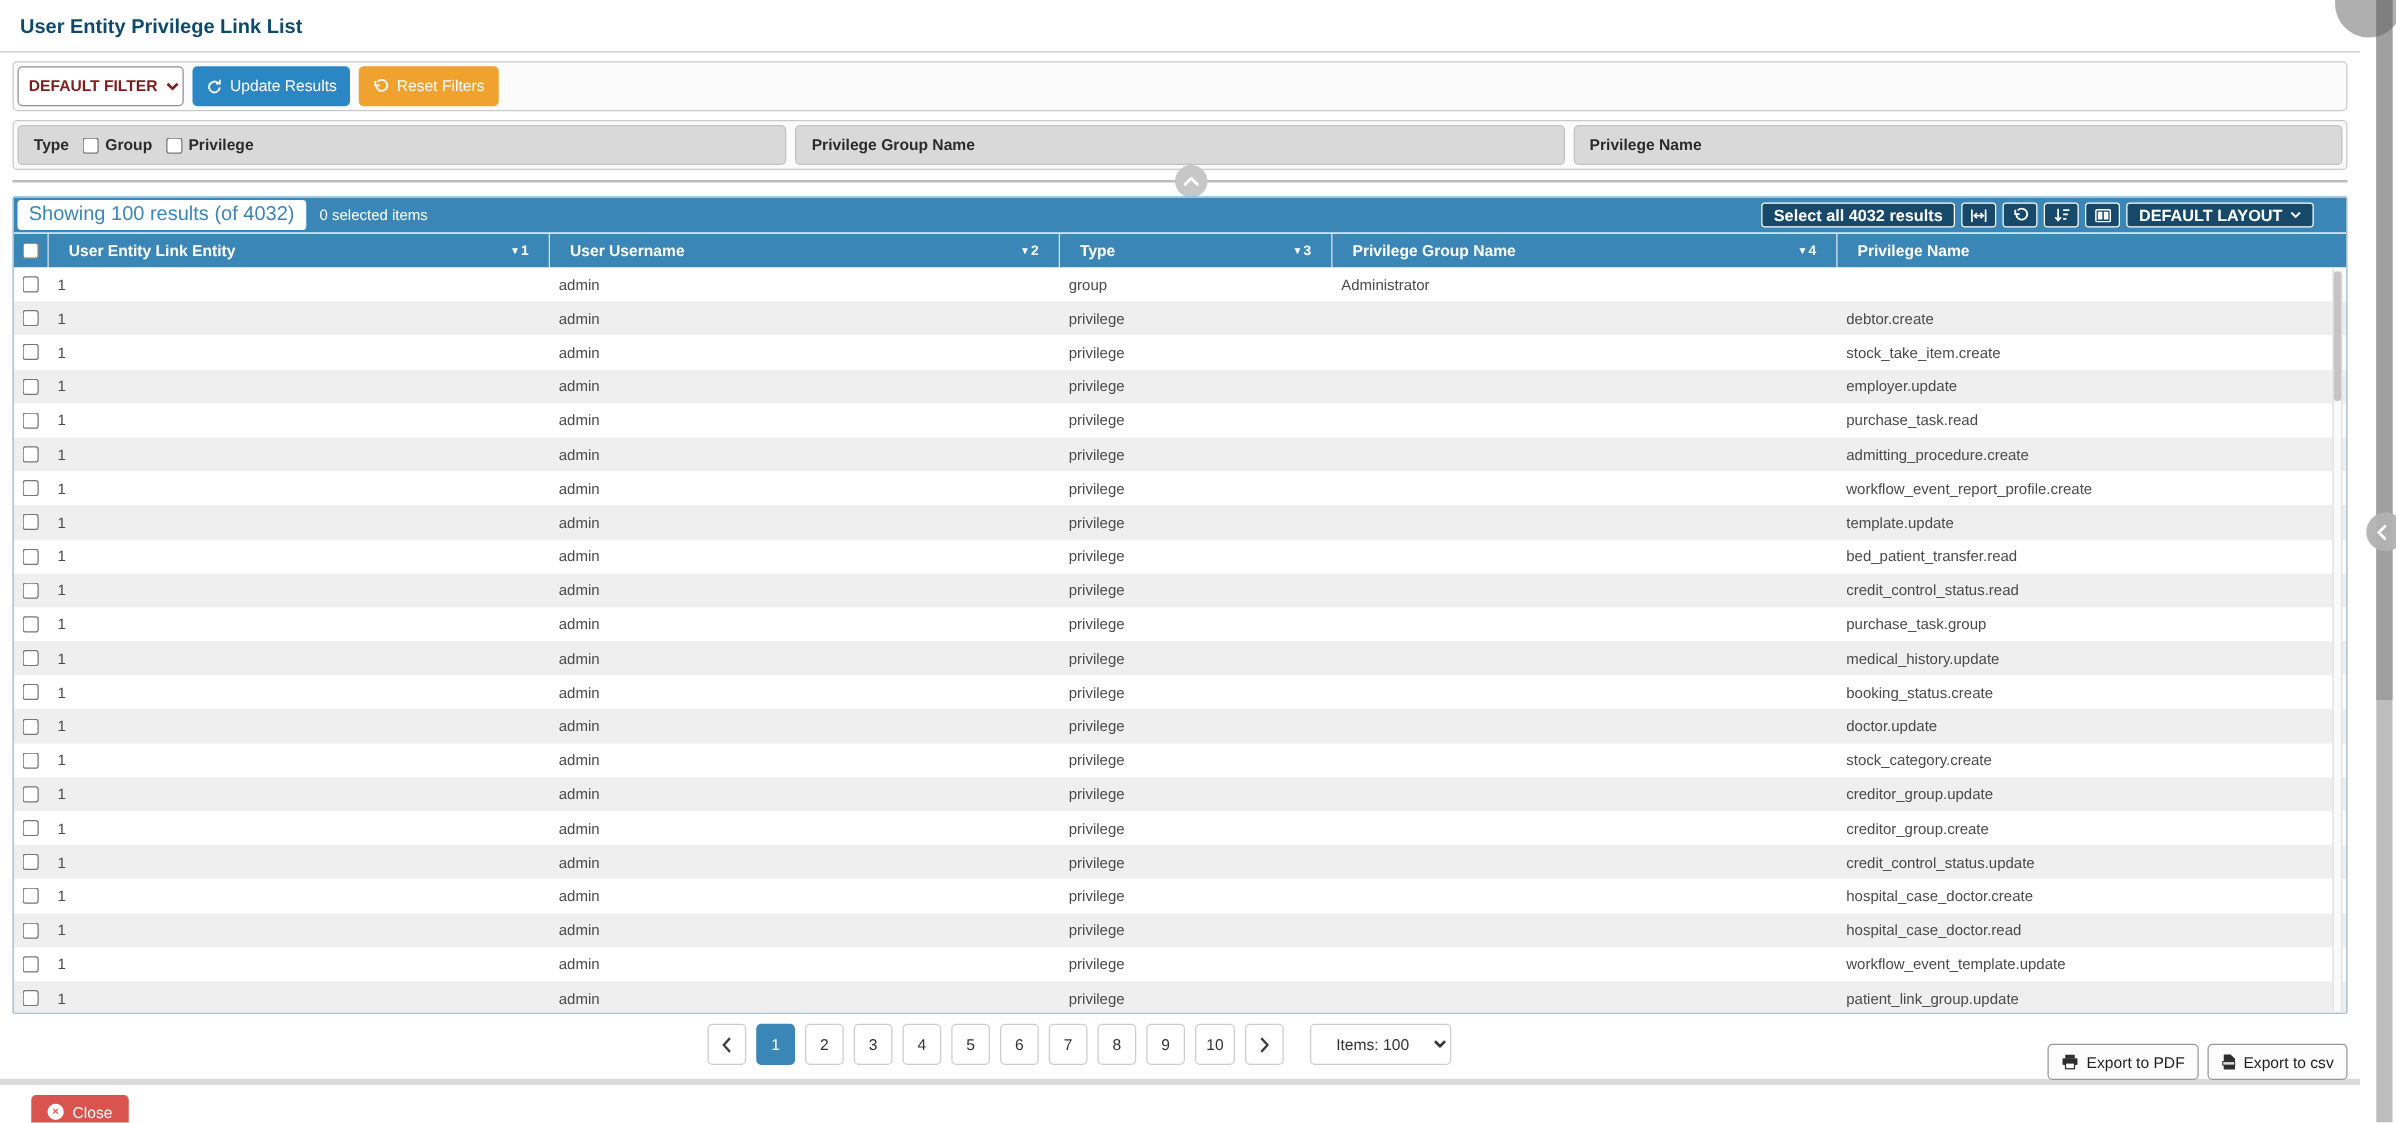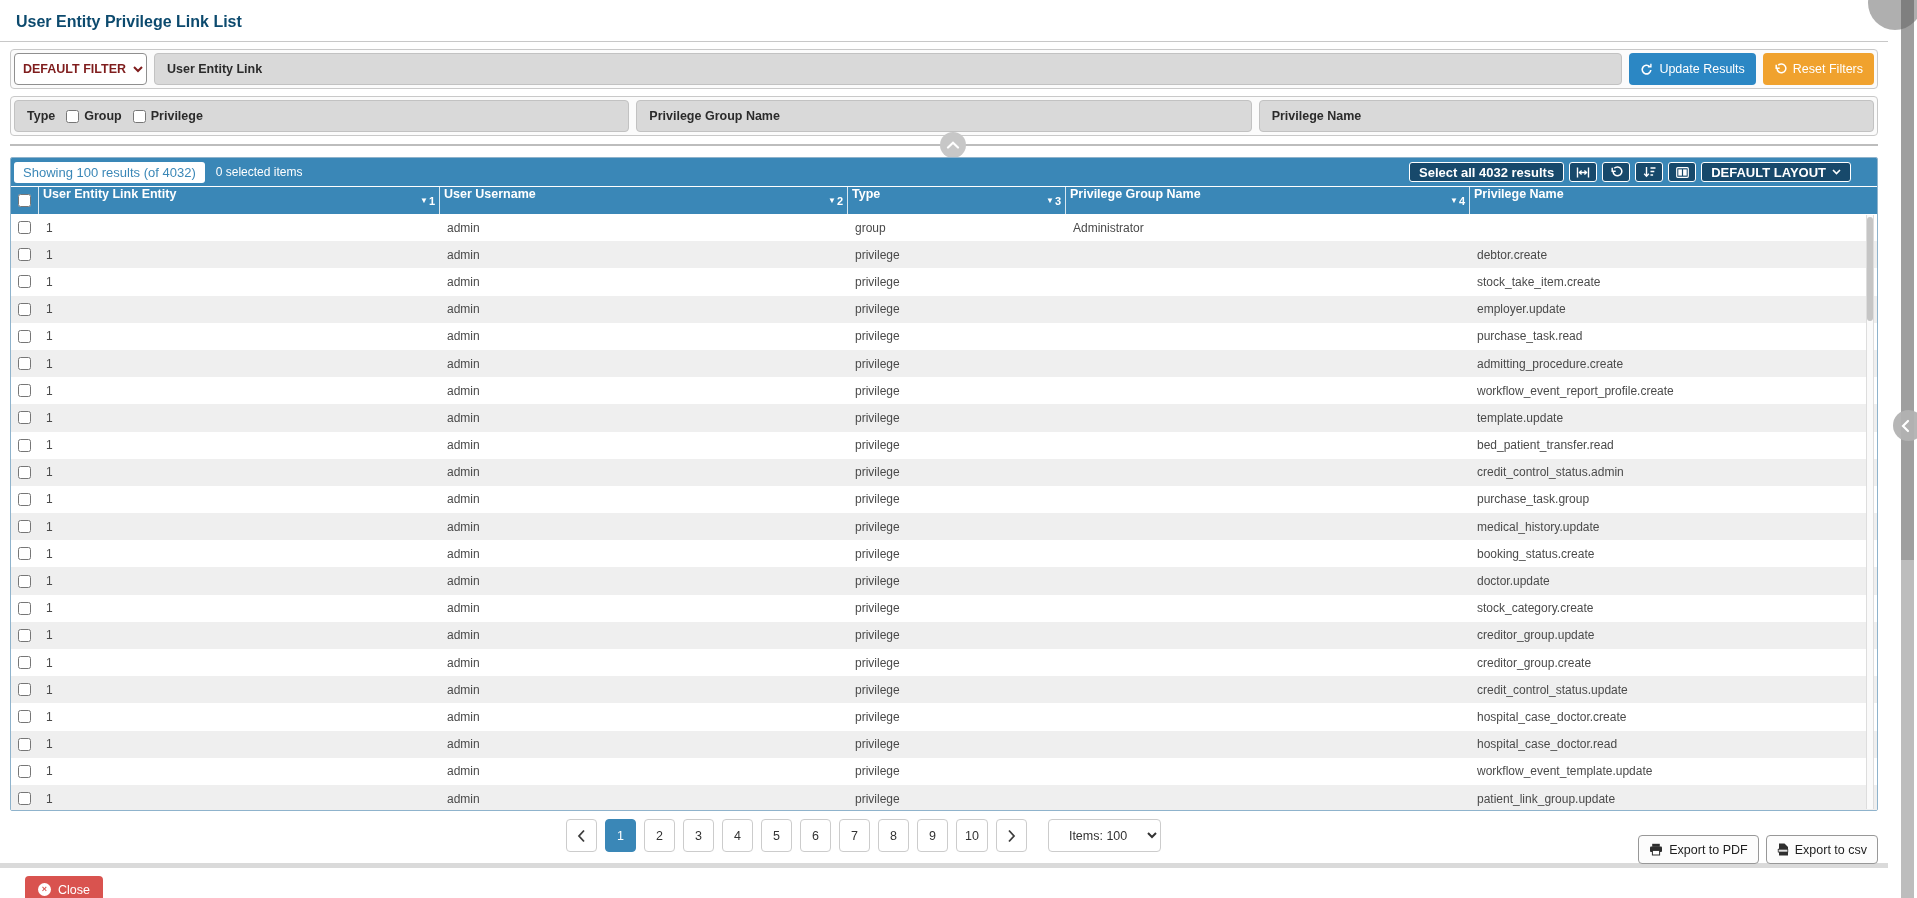--- a/index.html
+++ b/index.html
@@ -17,27 +17,27 @@
 .btn-update{background:var(--primary-blue)}
 .btn-reset{background:var(--warning-orange)}
 .type-box{gap:11px}
 .cb-wrap{display:flex;align-items:center;gap:5px;cursor:pointer}
 input[type=checkbox]{width:13px;height:13px;margin:0}
 .collapse-divider{position:relative;height:18px;margin:0 10px}
 .collapse-divider .line{position:absolute;left:0;right:0;top:8px;border-top:2px solid #bdbdbd}
 .collapse-btn{position:absolute;left:930px;top:-4px;width:26px;height:26px;border-radius:50%;background:#c7c7c7;border:none;display:flex;align-items:center;justify-content:center;cursor:pointer}
 .table-panel{margin:3px 10px 0;border:1px solid #8fb3cc;border-radius:2px;position:relative;background:#fff;height:654px;overflow:hidden}
 .toolbar{height:28px;background:var(--header-blue);display:flex;align-items:center;padding:0 26px 0 3px}
-.results-tab{background:#fff;color:var(--header-blue);border-radius:3px;padding:3px 9px;font-size:13px;margin-right:11px;white-space:nowrap}
+.results-tab{background:#fff;color:var(--header-blue);border-radius:3px;padding:3px 9px;font-size:16px;margin-right:11px;white-space:nowrap}
 .selected-count{color:#fff;font-size:12px;white-space:nowrap}
 .toolbar-right{margin-left:auto;display:flex;align-items:center;gap:5px}
 .dbtn{background:var(--dark-navy);border:1px solid #fff;color:#fff;height:20px;border-radius:3px;font-family:inherit;font-size:13px;font-weight:700;display:flex;align-items:center;justify-content:center;padding:0 9px;gap:6px;cursor:pointer;white-space:nowrap}
 .dbtn.icon{width:28px;padding:0}
 .thead{display:flex;background:var(--header-blue);border-top:1px solid #fff;height:28px;color:#fff;font-weight:700;font-size:12.5px;align-items:stretch}
-.th{display:flex;justify-content:space-between;padding:0 4px;border-left:1px solid rgba(255,255,255,.8)}
+.th{display:flex;align-items:center;justify-content:space-between;padding:0 16px;border-left:1px solid rgba(255,255,255,.8)}
 .sort{font-size:11px;display:flex;align-items:center;gap:1px}
 .sort .tri{font-size:8px;line-height:1}
 .c-check{width:27px;flex:none;display:flex;align-items:center;justify-content:center}
 .c1{width:401px;flex:none}.c2{width:408px;flex:none}.c3{width:218px;flex:none}.c4{width:404px;flex:none}.c5{flex:1;padding-right:18px}
 .tr{display:flex;height:27.2px;align-items:center;font-size:12px;color:#4a4a4a;background:#fff}
 .tr:nth-child(even){background:#efefef}
 .td{padding:0 8px;overflow:hidden;white-space:nowrap}
 .inner-scroll-track{position:absolute;top:57px;bottom:1px;right:3px;width:8px;background:#fafafa;border-left:1px solid #ddd;border-right:1px solid #ddd}
 .inner-scroll-thumb{position:absolute;top:59px;right:4px;width:6px;height:104px;background:#c5c5c5;border-radius:3px}
 .pagination-row{position:relative;height:36px;margin:8px 10px 0}
@@ -59,21 +59,20 @@
 </head>
 <body>
 
 <div class="content">
   <div class="page-title">User Entity Privilege Link List</div>
   <hr class="title-rule">
 
   
   <div class="panel">
     <select class="filter-select"><option>DEFAULT FILTER</option></select>
-    <div class="ginput grow">User Entity Link</div>
     <button class="btn btn-update">
       <span>
           <svg width="13" height="13" viewBox="0 0 13 13">
             <path d="M10.8 7a4.3 4.3 0 1 1-1.2-3.4" fill="none" stroke="#fff" stroke-width="1.6"></path>
             <path d="M10.9 0.8v3h-3" fill="none" stroke="#fff" stroke-width="1.4"></path>
           </svg>
         </span>
       <span>Update Results</span>
     </button>
     <button class="btn btn-reset">
@@ -292,21 +291,21 @@
           <div class="td c5">bed_patient_transfer.read</div>
         </div>
         <div class="tr">
           <div class="c-check">
             <input type="checkbox" style="">
           </div>
           <div class="td c1">1</div>
           <div class="td c2">admin</div>
           <div class="td c3">privilege</div>
           <div class="td c4"></div>
-          <div class="td c5">credit_control_status.admin</div>
+          <div class="td c5">credit_control_status.read</div>
         </div>
         <div class="tr">
           <div class="c-check">
             <input type="checkbox" style="">
           </div>
           <div class="td c1">1</div>
           <div class="td c2">admin</div>
           <div class="td c3">privilege</div>
           <div class="td c4"></div>
           <div class="td c5">purchase_task.group</div>

